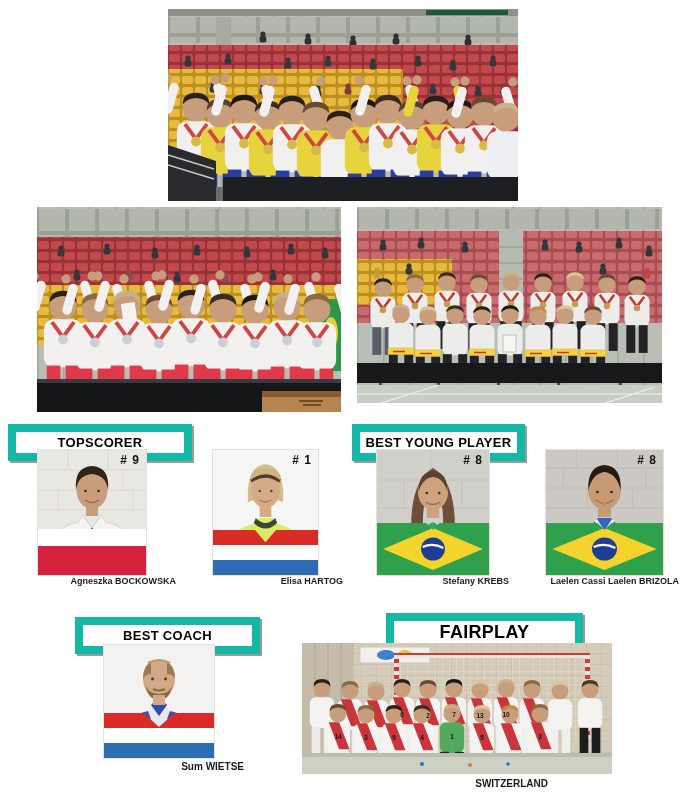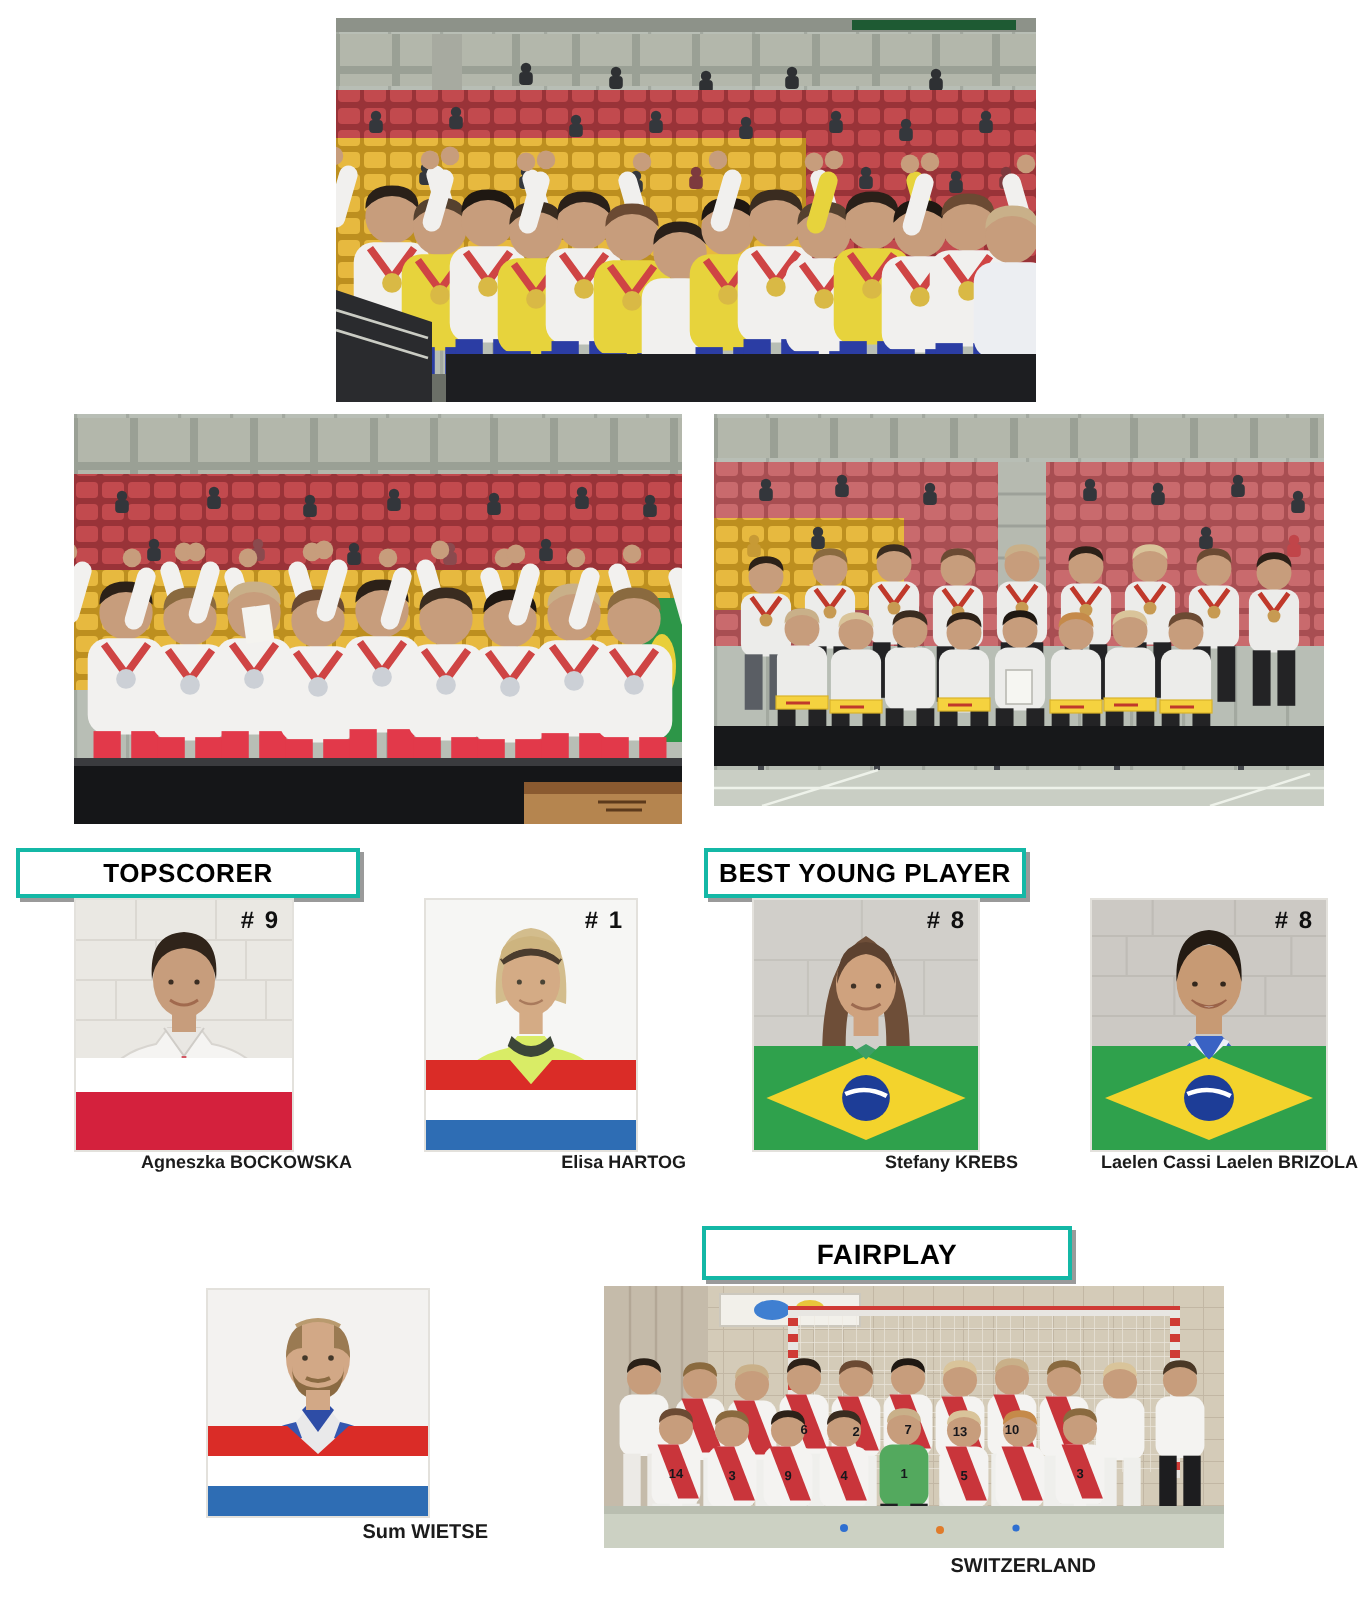--- a/index.html
+++ b/index.html
@@ -1,21 +1,21 @@
 <!DOCTYPE html>
 <html><head>
 <meta charset="utf-8">
 <style>
   html,body{margin:0;padding:0;background:#fff}
   .canvas{position:relative;width:686px;height:801px;background:#ffffff;
           font-family:"Liberation Sans",sans-serif;overflow:hidden}
   figure{margin:0}
   .ph{position:absolute;overflow:hidden}
   .ph svg{display:block;width:100%;height:100%}
-  .tbox{position:absolute;background:#fff;border:2px solid #14b8a6;box-shadow:2px 2px 0 #9a9a9a;
+  .tbox{position:absolute;background:#fff;border:8px solid #14b8a6;box-shadow:2px 2px 0 #9a9a9a;
         display:flex;align-items:center;justify-content:center;font-weight:bold;font-size:13px;
         color:#000;height:21px;letter-spacing:.3px;white-space:nowrap}
   .pcard{position:absolute;overflow:hidden;box-shadow:0 0 0 1px #e3e1dc}
   .pcard svg.bust{display:block;width:100%;height:100%}
   .pnum{position:absolute;top:3px;right:6px;font-weight:bold;font-size:12px;color:#101010;letter-spacing:1px}
   .pname{position:absolute;font-size:9px;font-weight:bold;color:#1b1b1b;text-align:right}
   .flag{position:absolute;left:0;right:0;bottom:0}
   .flag i{display:block;position:absolute;left:0;right:0}
   .flag-pl{height:46px}
   .flag-pl .w{top:0;height:17px;background:#ffffff}
@@ -366,20 +366,23 @@
         <path d="M44,24 Q54,19.5 64,25" stroke="#fff" stroke-width="2.2" fill="none"></path>
       </svg>
     </div>
   </div>
 
   <div class="pname" style="left:8px;top:576px;width:168px">Agneszka BOCKOWSKA</div>
   <div class="pname" style="left:186px;top:576px;width:157px">Elisa HARTOG</div>
   <div class="pname" style="left:352px;top:576px;width:157px">Stefany KREBS</div>
   <div class="pname" style="left:517px;top:576px;width:162px">Laelen Cassi Laelen BRIZOLA</div>
 
+  <div class="tbox" style="left:75px;top:617px;width:169px">
+      <span>BEST COACH</span>
+    </div>
   <div class="pcard" style="left:104px;top:645px;width:110px;height:113px">
     <svg class="bust" viewBox="0 0 110 113" preserveAspectRatio="none">
       <rect width="110" height="113" fill="#f3f2f0"></rect>
       <path d="M10,113 L14,86 Q24,70 44,66 L49,60 H61 L66,66 Q86,70 96,86 L100,113 Z" fill="#e9e9ea"></path>
       <path d="M14,86 Q24,70 44,66 L47,74 Q30,80 21,93 Z" fill="#3457b0"></path>
       <path d="M96,86 Q86,70 66,66 L63,74 Q80,80 89,93 Z" fill="#3457b0"></path>
       <path d="M47,60 L55,71 L63,60 L60,57 H50 Z" fill="#2e4da6"></path>
       <ellipse cx="55" cy="34" rx="16" ry="19" fill="#d2a886"></ellipse>
       <path d="M39,34 Q39,21 47,17 L47,29 Q42,29 39,34 Z" fill="#9a7a52"></path>
       <path d="M71,34 Q71,21 63,17 L63,29 Q68,29 71,34 Z" fill="#9a7a52"></path>
@@ -391,21 +394,21 @@
       <rect x="49" y="50" width="12" height="10" fill="#d2a886"></rect>
     </svg>
     <div class="flag flag-nl deep">
         <i class="r"></i>
         <i class="wh"></i>
         <i class="b"></i>
       </div>
   </div>
   <div class="pname" style="left:75px;top:761px;width:169px;font-size:10px">Sum WIETSE</div>
 
-  <div class="tbox" style="left:351px;top:613px;width:181px;height:23px;font-size:14px">
+  <div class="tbox" style="left:386px;top:613px;width:181px;height:23px;font-size:18px">
       <span>FAIRPLAY</span>
     </div>
   <figure class="ph" style="left:302px;top:643px;width:310px;height:131px" aria-label="Switzerland team group photo in front of futsal goal">
     <svg viewBox="0 0 310 131" preserveAspectRatio="none">
       <rect width="310" height="131" fill="url(#tileP)"></rect>
       <rect x="0" y="0" width="52" height="131" fill="#c5bbaa"></rect>
       <path d="M13,0 V131 M26,0 V131 M39,0 V131" stroke="#b3a796" stroke-width="1.2"></path>
       <rect x="58" y="4" width="70" height="16" fill="#f2f0ea" stroke="#ccc8be"></rect>
       <ellipse cx="84" cy="12" rx="9" ry="5" fill="#3f7fd1"></ellipse>
       <ellipse cx="103" cy="11" rx="7" ry="4" fill="#e8c63b"></ellipse>

